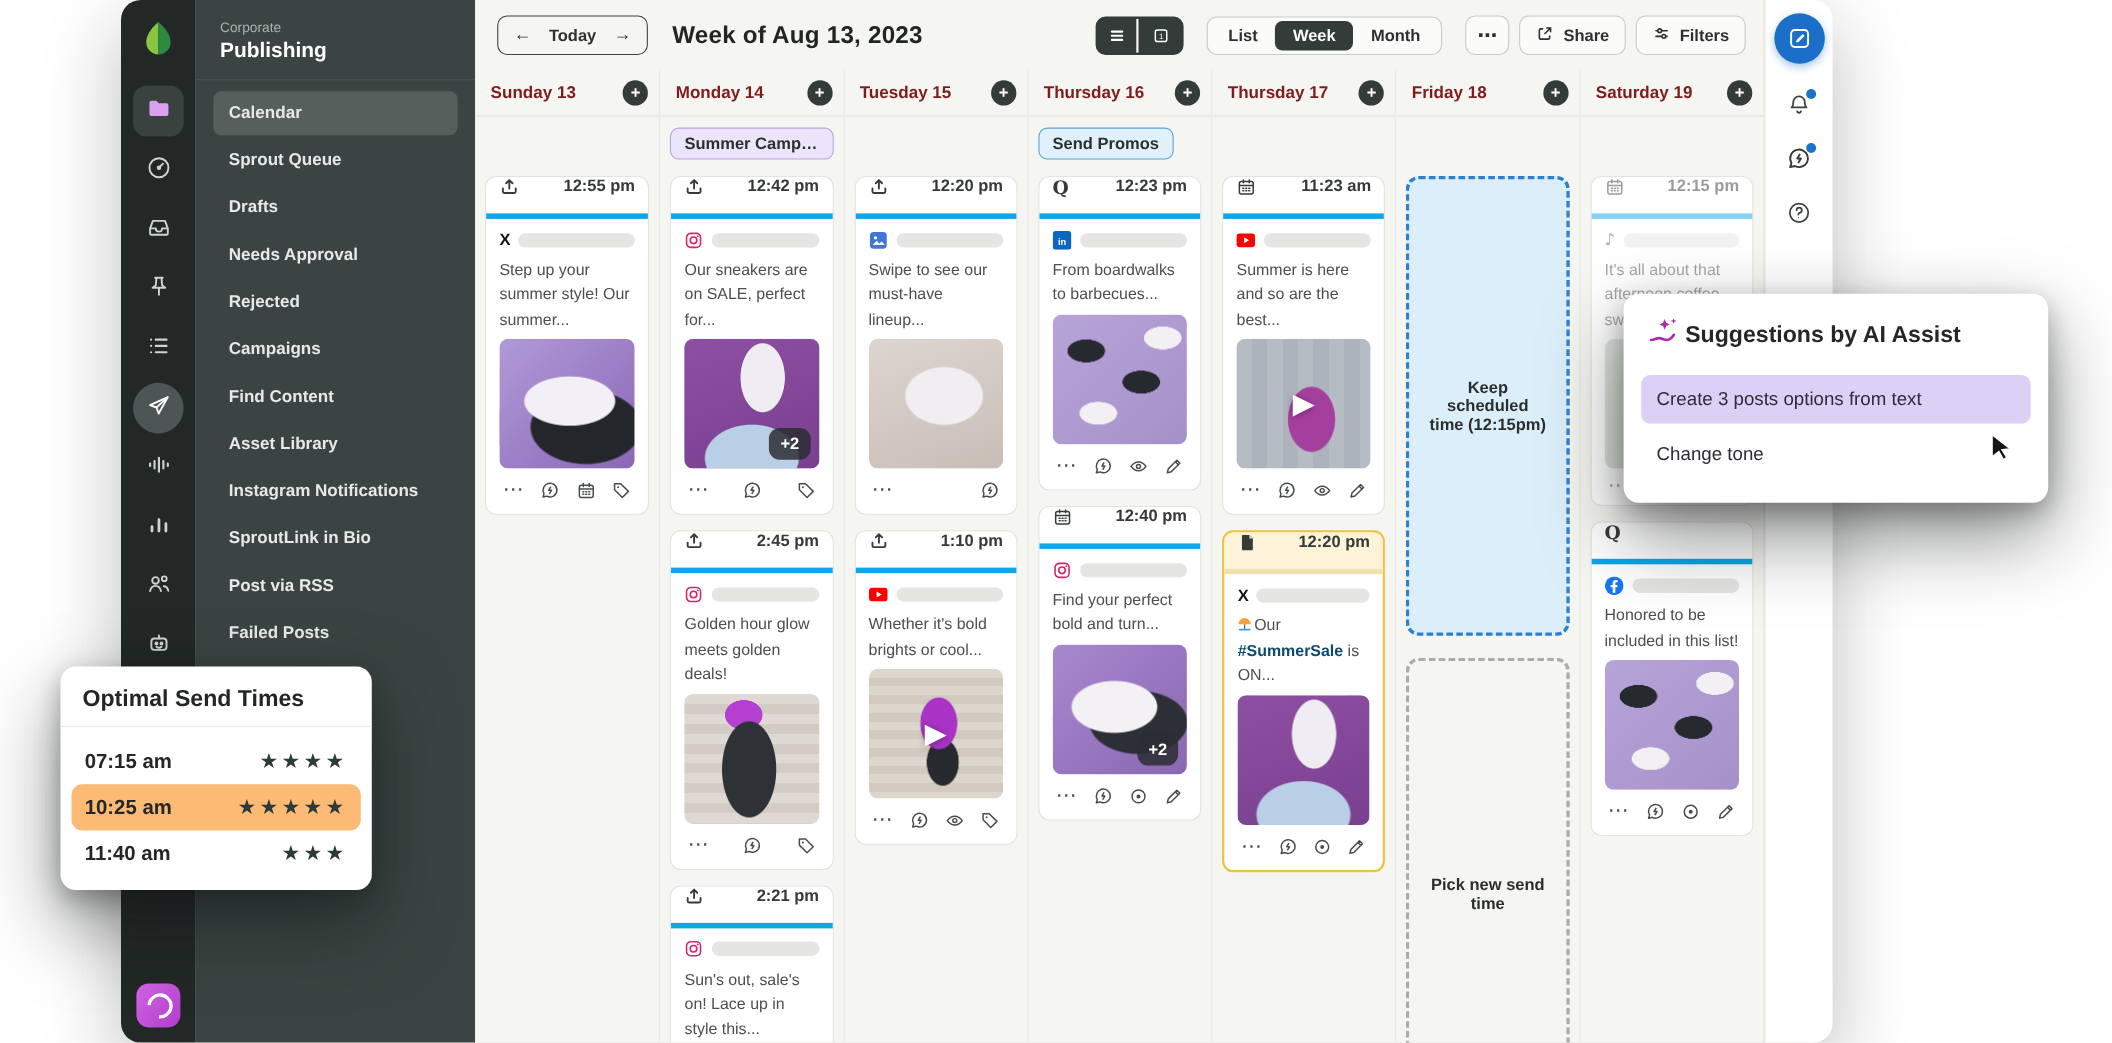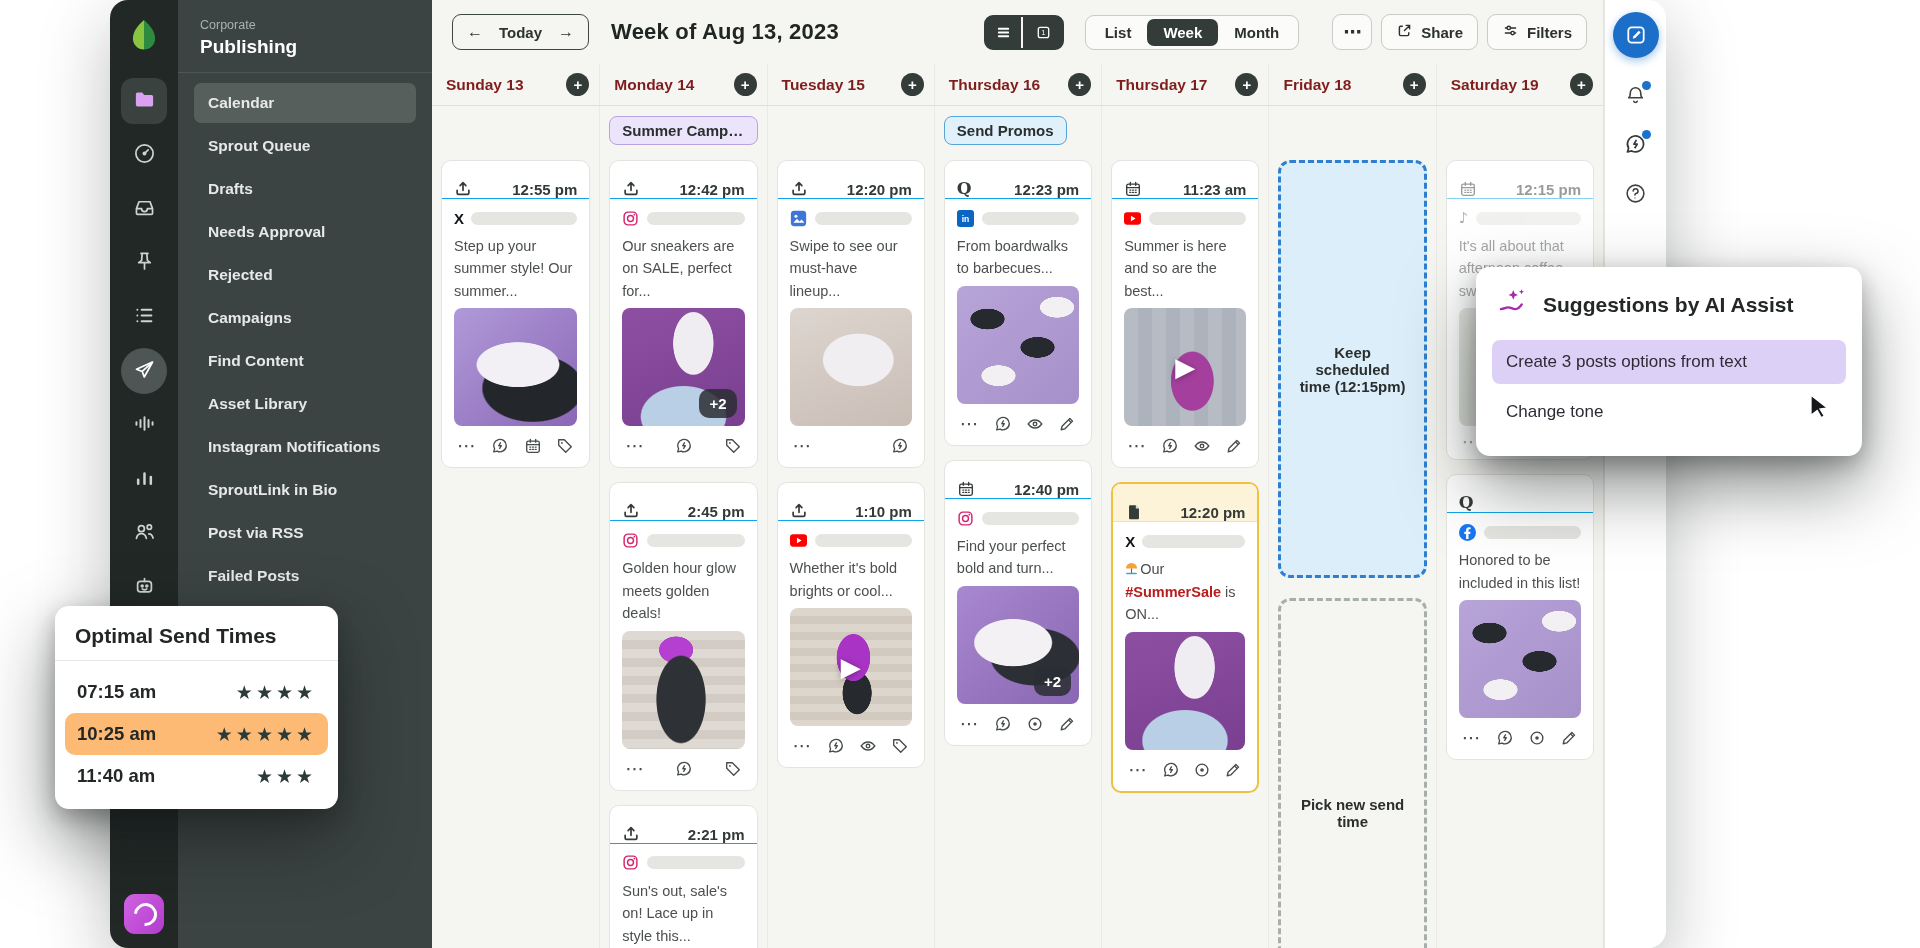--- a/index.html
+++ b/index.html
@@ -29,21 +29,21 @@
   .toolbar{height:64px;display:flex;align-items:center;padding:0 16px 0 20px;flex:0 0 64px}
   .today-group{display:flex;align-items:center;gap:16px;border:1.5px solid #3f4745;border-radius:9px;height:36px;padding:0 14px;background:transparent}
   .arrow{font-size:16px;color:#2d3331;cursor:pointer}
   .today-label{font-size:15px;font-weight:600;color:#2d3331;cursor:pointer}
   .week-title{font-size:22px;font-weight:700;color:#20262​4;color:#202624;margin-left:22px;letter-spacing:.2px}
   .tb-right{margin-left:auto;display:flex;align-items:center;gap:9px}
   .density{display:flex;gap:2px;border:2px solid #343c3a;background:#343c3a;border-radius:9px;padding:0;overflow:hidden;margin-right:12px}
   .den-seg{width:37px;height:31px;background:#343c3a;display:flex;align-items:center;justify-content:center;border-right:2px solid #f5f5f1}
   .den-seg:last-child{border-right:none}
   .den-seg svg{width:17px;height:17px}
-  .segmented{display:flex;border:1px solid #c7cbc9;background:#fbfbfa;border-radius:9px;padding:3px;margin-right:24px}
+  .segmented{display:flex;border:1px solid #c7cbc9;background:#fbfbfa;border-radius:9px;padding:3px;margin-right:12px}
   .seg{padding:5px 16px;font-size:15px;font-weight:600;color:#2b312f;border-radius:7px;cursor:pointer}
   .seg.active{background:#343c3a;color:#fff}
   .tb-btn{display:flex;align-items:center;gap:8px;border:1px solid #c7cbc9;background:#fbfbfa;border-radius:9px;height:36px;padding:0 14px;font-size:15px;font-weight:600;color:#2b312f;cursor:pointer;font-family:inherit}
   .tb-btn.sq{width:40px;justify-content:center;padding:0;font-size:18px}
   .tb-btn svg{width:17px;height:17px}
   
   .day-head{display:grid;grid-template-columns:repeat(7,1fr);height:42px;border-bottom:1px solid #dfdfdc;flex:0 0 42px}
   .dh-cell{display:flex;align-items:center;justify-content:space-between;padding:0 10px 0 14px;border-left:1px solid #e9e9e6}
   .dh-cell:first-child{border-left:none}
   .dh-label{font-size:15.5px;font-weight:600;color:#7f1d1d}
@@ -54,33 +54,33 @@
   .col:first-child{border-left:none}
   .camp-slot{height:38px;margin-bottom:6px;display:flex;align-items:flex-start}
   .camp{font-size:15px;font-weight:600;color:#2b302e;padding:5px 12px;border-radius:8px;white-space:nowrap;overflow:hidden;text-overflow:ellipsis;max-width:100%;cursor:pointer}
   .camp.purple{background:#ece4fb;border:1.5px solid #b9a2e3}
   .camp.blue{background:#e0f1fc;border:1.5px solid #57a4da}
   
   .card{background:#fff;border:1px solid #e3e3e0;border-radius:10px;margin-bottom:14px;flex:0 0 auto}
   .card.selected{border:2px solid #eec23f}
   .card.selected .card-head{background:#fcf3d9;border-bottom-color:#f1e2ad;border-radius:8px 8px 0 0}
   .card.muted .card-head,.card.muted .card-body{opacity:.5}
-  .card-head{height:38px;display:flex;align-items:flex-end;justify-content:space-between;padding:0 12px;border-bottom:1px solid #0ea5e9}
+  .card-head{height:38px;display:flex;align-items:flex-start;justify-content:space-between;padding:0 12px;border-bottom:5px solid #0ea5e9}
   .head-ic{color:#343b39;display:flex;align-items:center}
   .head-ic svg{width:18px;height:18px}
   .qg{font-weight:700;font-size:17px;color:#343b39;font-family:"DejaVu Serif",serif}
   .xg{font-weight:800;font-size:15px;color:#10151a;letter-spacing:-1px}
   .time{font-size:15px;font-weight:700;color:#333a38}
   .card-body{padding:10px 12px 12px}
   .net-row{display:flex;align-items:center;gap:8px;margin-bottom:8px;height:18px}
   .net-row .ic{display:flex;align-items:center}
   .net-row svg{width:17px;height:17px}
   .ghost-pill{flex:1;height:13px;border-radius:7px;background:#e5e5e2}
   .post-text{font-size:14.5px;line-height:1.55;color:#4b504e;min-height:45px}
-  .post-text .hash{color:#b91c1c;font-weight:700}
+  .post-text .hash{color:#0c4a6e;font-weight:700}
   .post-text .emj{display:inline-block;width:13px;height:13px;vertical-align:-1px;margin-right:2px}
   .pimg{height:118px;border-radius:8px;margin-top:6px;position:relative;overflow:hidden}
   .badge{position:absolute;right:8px;bottom:8px;background:rgba(42,45,51,.85);color:#fff;font-size:15px;font-weight:700;padding:6px 10px;border-radius:10px}
   .play{position:absolute;left:50%;top:50%;transform:translate(-50%,-50%);color:#fff;font-size:26px;text-shadow:0 1px 6px rgba(0,0,0,.35)}
   .foot{display:flex;align-items:center;justify-content:space-between;padding:11px 3px 0;color:#474d4b}
   .foot .ic{display:flex;align-items:center;cursor:pointer}
   .foot svg{width:18px;height:18px}
   .el{font-size:19px;letter-spacing:1px;line-height:10px;color:#474d4b}
   
   .drop{border-radius:12px;display:flex;align-items:center;justify-content:center;text-align:center;font-size:15px;font-weight:700;color:#2a2f2e;padding:0 18px;margin-bottom:20px;flex:0 0 auto}
@@ -95,21 +95,21 @@
   .dot{position:absolute;top:-3px;right:-4px;width:9px;height:9px;border-radius:50%;background:#1a73c9}
   
   .optimal{position:absolute;left:55px;top:606px;width:283px;background:#fff;border-radius:14px;box-shadow:0 30px 70px rgba(18,22,21,.5),0 8px 22px rgba(18,22,21,.28);padding:16px 0 12px;z-index:30}
   .opt-title{font-size:21px;font-weight:700;color:#22272​5;color:#222725;padding:2px 20px 12px;border-bottom:1px solid #e8e8e6}
   .opt-rows{padding:10px 10px 0}
   .opt-row{display:flex;align-items:center;justify-content:space-between;height:42px;padding:0 12px;border-radius:10px;cursor:pointer}
   .opt-row.hl{background:#fdba74}
   .opt-time{font-size:18.5px;font-weight:700;color:#232825}
   .stars{font-size:19px;color:#2c3a39;letter-spacing:3px;font-family:"DejaVu Sans",sans-serif}
   .ai-popup{position:absolute;left:1476px;top:267px;width:386px;background:#fff;border-radius:14px;box-shadow:0 30px 70px rgba(18,22,21,.5),0 8px 22px rgba(18,22,21,.28);padding:18px 16px 16px;z-index:30}
-  .ai-head{display:flex;align-items:center;gap:13px;font-size:21px;font-weight:700;color:#23282​6;color:#232826;margin-bottom:16px;padding-left:4px}
+  .ai-head{display:flex;align-items:center;gap:2px;font-size:21px;font-weight:700;color:#23282​6;color:#232826;margin-bottom:16px;padding-left:4px}
   .ai-head svg{width:34px;height:34px}
   .ai-item{font-size:17px;color:#2e2a36;padding:12px 14px;border-radius:8px;margin-bottom:6px;cursor:pointer}
   .ai-item.hl{background:#ddd0f7}
   .cursor{position:absolute;left:1805px;top:392px;width:28px;height:28px;z-index:40;pointer-events:none}
   
   .img-sneakers-flatlay{background:radial-gradient(70px 38px at 52% 48%,#f2f0f4 0 58%,rgba(0,0,0,0) 60%),radial-gradient(90px 60px at 64% 68%,#23262b 0 55%,rgba(0,0,0,0) 57%),linear-gradient(135deg,#b09ad8,#8a67b6)}
   .img-legs-up-purple{background:radial-gradient(36px 56px at 58% 30%,#efedf1 0 55%,rgba(0,0,0,0) 57%),radial-gradient(70px 50px at 50% 92%,#b9cfe6 0 60%,rgba(0,0,0,0) 62%),linear-gradient(160deg,#8d4fa2,#7a3f90)}
   .img-person-wall{background:radial-gradient(44px 78px at 48% 58%,#2e3136 0 55%,rgba(0,0,0,0) 57%),radial-gradient(28px 22px at 44% 16%,#b43fd0 0 60%,rgba(0,0,0,0) 62%),repeating-linear-gradient(180deg,#ded9d3 0 9px,#d3ccc4 9px 18px)}
   .img-foot-sneaker{background:radial-gradient(62px 46px at 56% 44%,#f1eef2 0 56%,rgba(0,0,0,0) 58%),linear-gradient(160deg,#ddd5cf,#c9beb6)}
   .img-jumping{background:radial-gradient(30px 42px at 52% 42%,#a833c4 0 55%,rgba(0,0,0,0) 57%),radial-gradient(26px 38px at 55% 72%,#26292e 0 55%,rgba(0,0,0,0) 57%),repeating-linear-gradient(180deg,#ddd6cd 0 8px,#d2cabf 8px 16px)}

